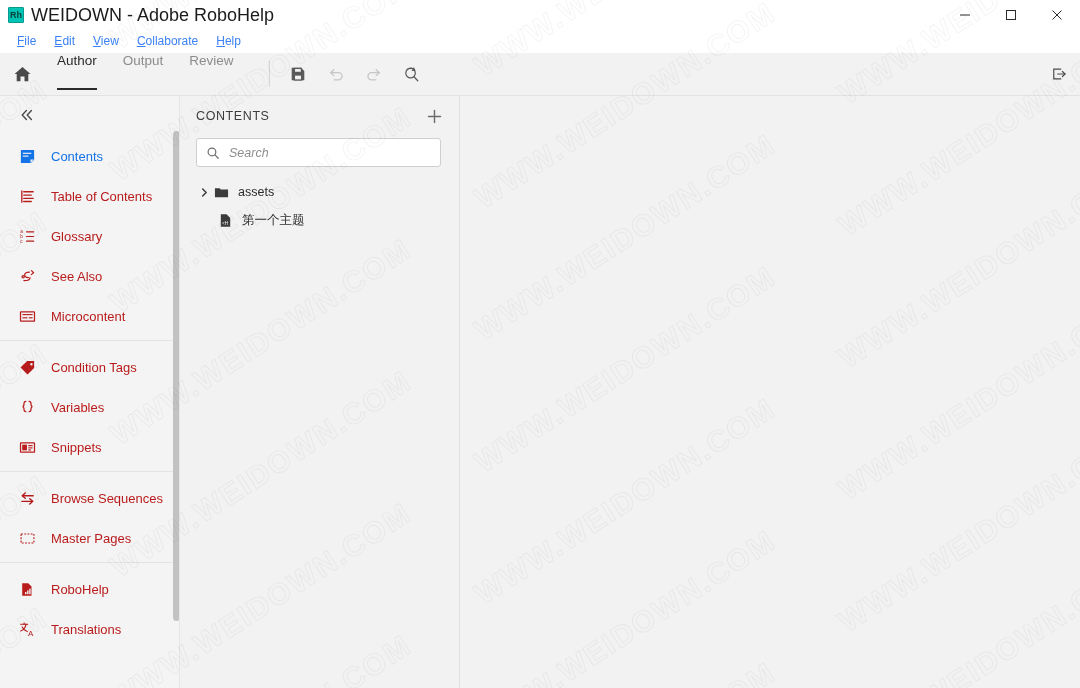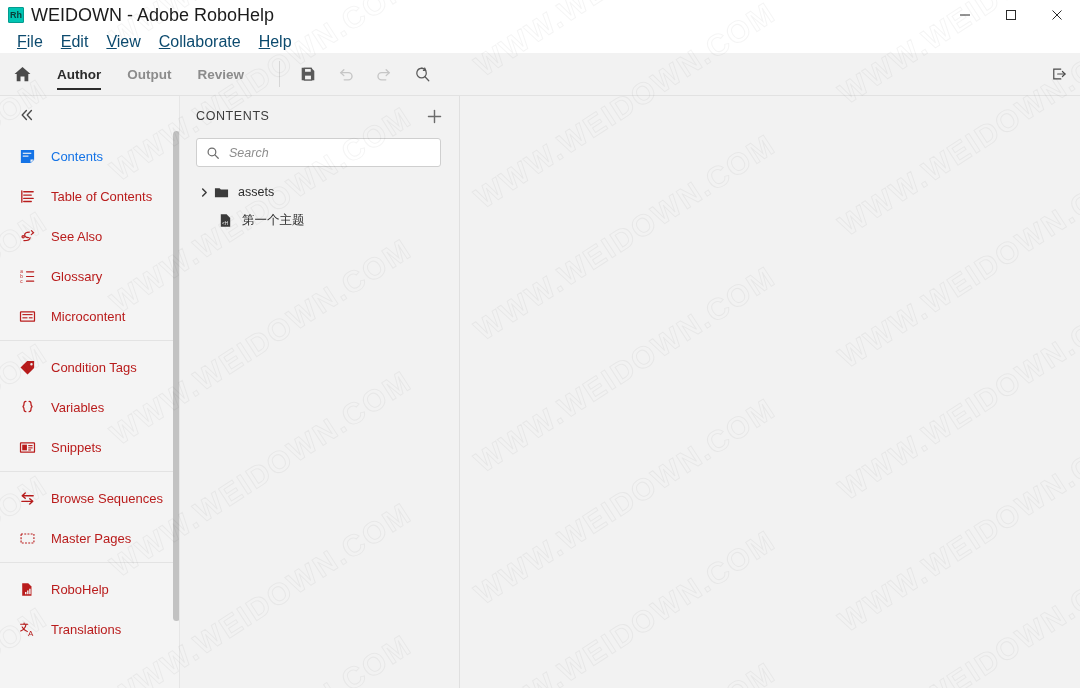--- a/index.html
+++ b/index.html
@@ -92,22 +92,22 @@
   .menubar {
     position: relative;
     height: 23px;
     background: #ffffff;
     display: flex;
     align-items: center;
     padding-left: 8px;
     z-index: 10;
   }
   .menu-item {
-    font-size: 16px;
-    color: #0c4a6e;
+    font-size: 12px;
+    color: #3b82f6;
     padding: 0 9px;
     line-height: 23px;
   }
   .menu-item u { text-decoration: underline; }
 
   
   .toolbar {
     position: relative;
     height: 42px;
     background: #f2f2f2;
@@ -125,26 +125,24 @@
     color: #4a4a4a;
   }
   .tabs {
     display: flex;
     align-items: stretch;
     height: 42px;
   }
   .tab {
     position: relative;
     display: flex;
-    align-items: center;
     padding: 0 13px;
     font-size: 13.5px;
     color: #8c8c8c;
     height: 42px;
-    font-weight: bold;
   }
   .tab.active { color: #2b2b2b; }
   .tab.active::after {
     content: "";
     position: absolute;
     left: 13px;
     right: 13px;
     bottom: 5px;
     height: 2px;
     background: #2b2b2b;
@@ -473,40 +471,40 @@
               <line x1="5" y1="7.5" x2="13" y2="7.5"></line>
               <line x1="5" y1="11" x2="15" y2="11"></line>
               <line x1="5" y1="14.3" x2="13" y2="14.3"></line>
             </svg>
           </span>
           <span class="rail-label">Table of Contents</span>
         </div>
         <div class="rail-item">
           <span class="rail-ico">
             <svg width="17" height="17" viewBox="0 0 18 18" fill="none" stroke="currentColor" stroke-width="1.3" stroke-linecap="round">
-              <path d="M11 4.3c-3 0-5 1.4-5 3.2s2 2.6 4.1 2.6"></path>
-              <path d="M5.2 13.3c3.6 0 6.5-1.3 6.5-3.1"></path>
-              <path d="M13.2 2.8 15.4 5l-2.4 2"></path>
-              <circle cx="4.4" cy="9.2" r="1.2"></circle>
-            </svg>
-          </span>
-          <span class="rail-label">See Also</span>
-        </div>
-        <div class="rail-item">
-          <span class="rail-ico">
-            <svg width="17" height="17" viewBox="0 0 18 18" fill="none" stroke="currentColor" stroke-width="1.3" stroke-linecap="round">
               <line x1="8" y1="4" x2="15.5" y2="4"></line>
               <line x1="8" y1="9" x2="15.5" y2="9"></line>
               <line x1="8" y1="14" x2="15.5" y2="14"></line>
               <text x="1.2" y="5.4" font-size="5" fill="currentColor" stroke="none" font-family="Liberation Sans, sans-serif">a</text>
               <text x="1.2" y="10.6" font-size="5" fill="currentColor" stroke="none" font-family="Liberation Sans, sans-serif">b</text>
               <text x="1.2" y="15.6" font-size="5" fill="currentColor" stroke="none" font-family="Liberation Sans, sans-serif">c</text>
             </svg>
           </span>
           <span class="rail-label">Glossary</span>
+        </div>
+        <div class="rail-item">
+          <span class="rail-ico">
+            <svg width="17" height="17" viewBox="0 0 18 18" fill="none" stroke="currentColor" stroke-width="1.3" stroke-linecap="round">
+              <path d="M11 4.3c-3 0-5 1.4-5 3.2s2 2.6 4.1 2.6"></path>
+              <path d="M5.2 13.3c3.6 0 6.5-1.3 6.5-3.1"></path>
+              <path d="M13.2 2.8 15.4 5l-2.4 2"></path>
+              <circle cx="4.4" cy="9.2" r="1.2"></circle>
+            </svg>
+          </span>
+          <span class="rail-label">See Also</span>
         </div>
         <div class="rail-item">
           <span class="rail-ico">
             <svg width="17" height="17" viewBox="0 0 18 18" fill="none" stroke="currentColor" stroke-width="1.3">
               <rect x="1.6" y="4" width="14.8" height="10" rx="0.6"></rect>
               <line x1="3.6" y1="7" x2="14.4" y2="7" stroke-width="1.2"></line>
               <line x1="3.6" y1="10.4" x2="9" y2="10.4" stroke-width="1.2"></line>
               <line x1="10.4" y1="10.4" x2="14.4" y2="10.4" stroke-width="1.2"></line>
             </svg>
           </span>

